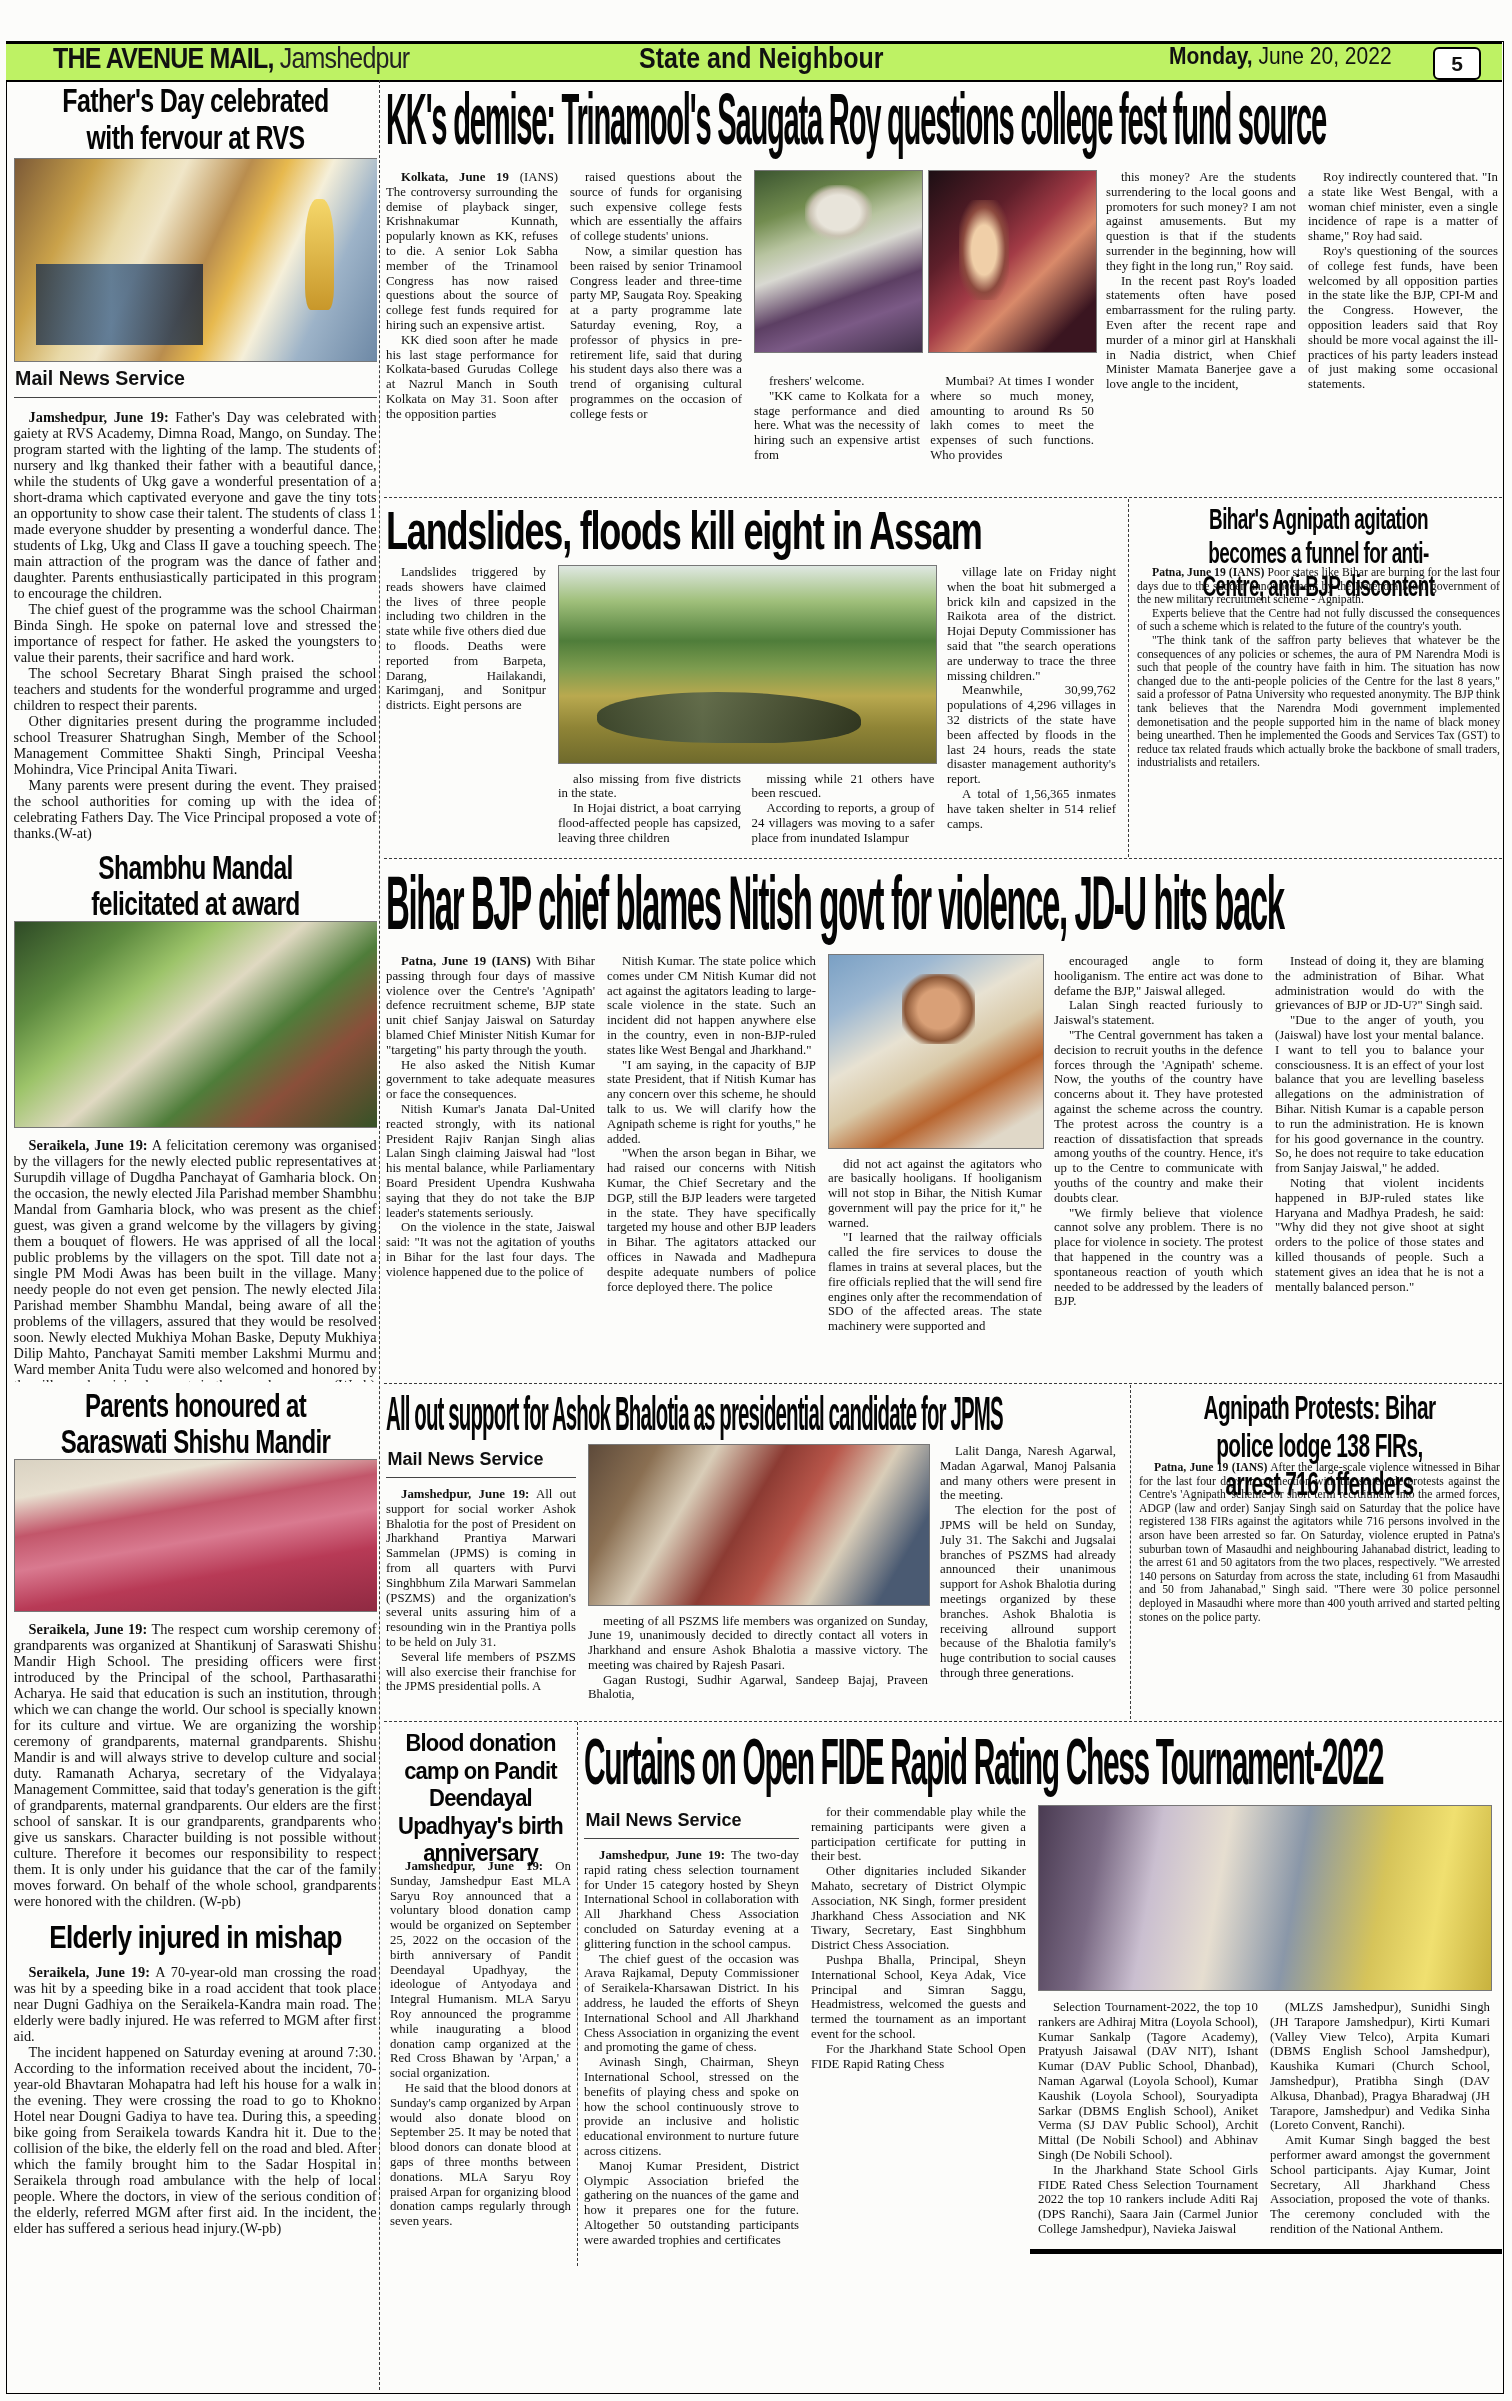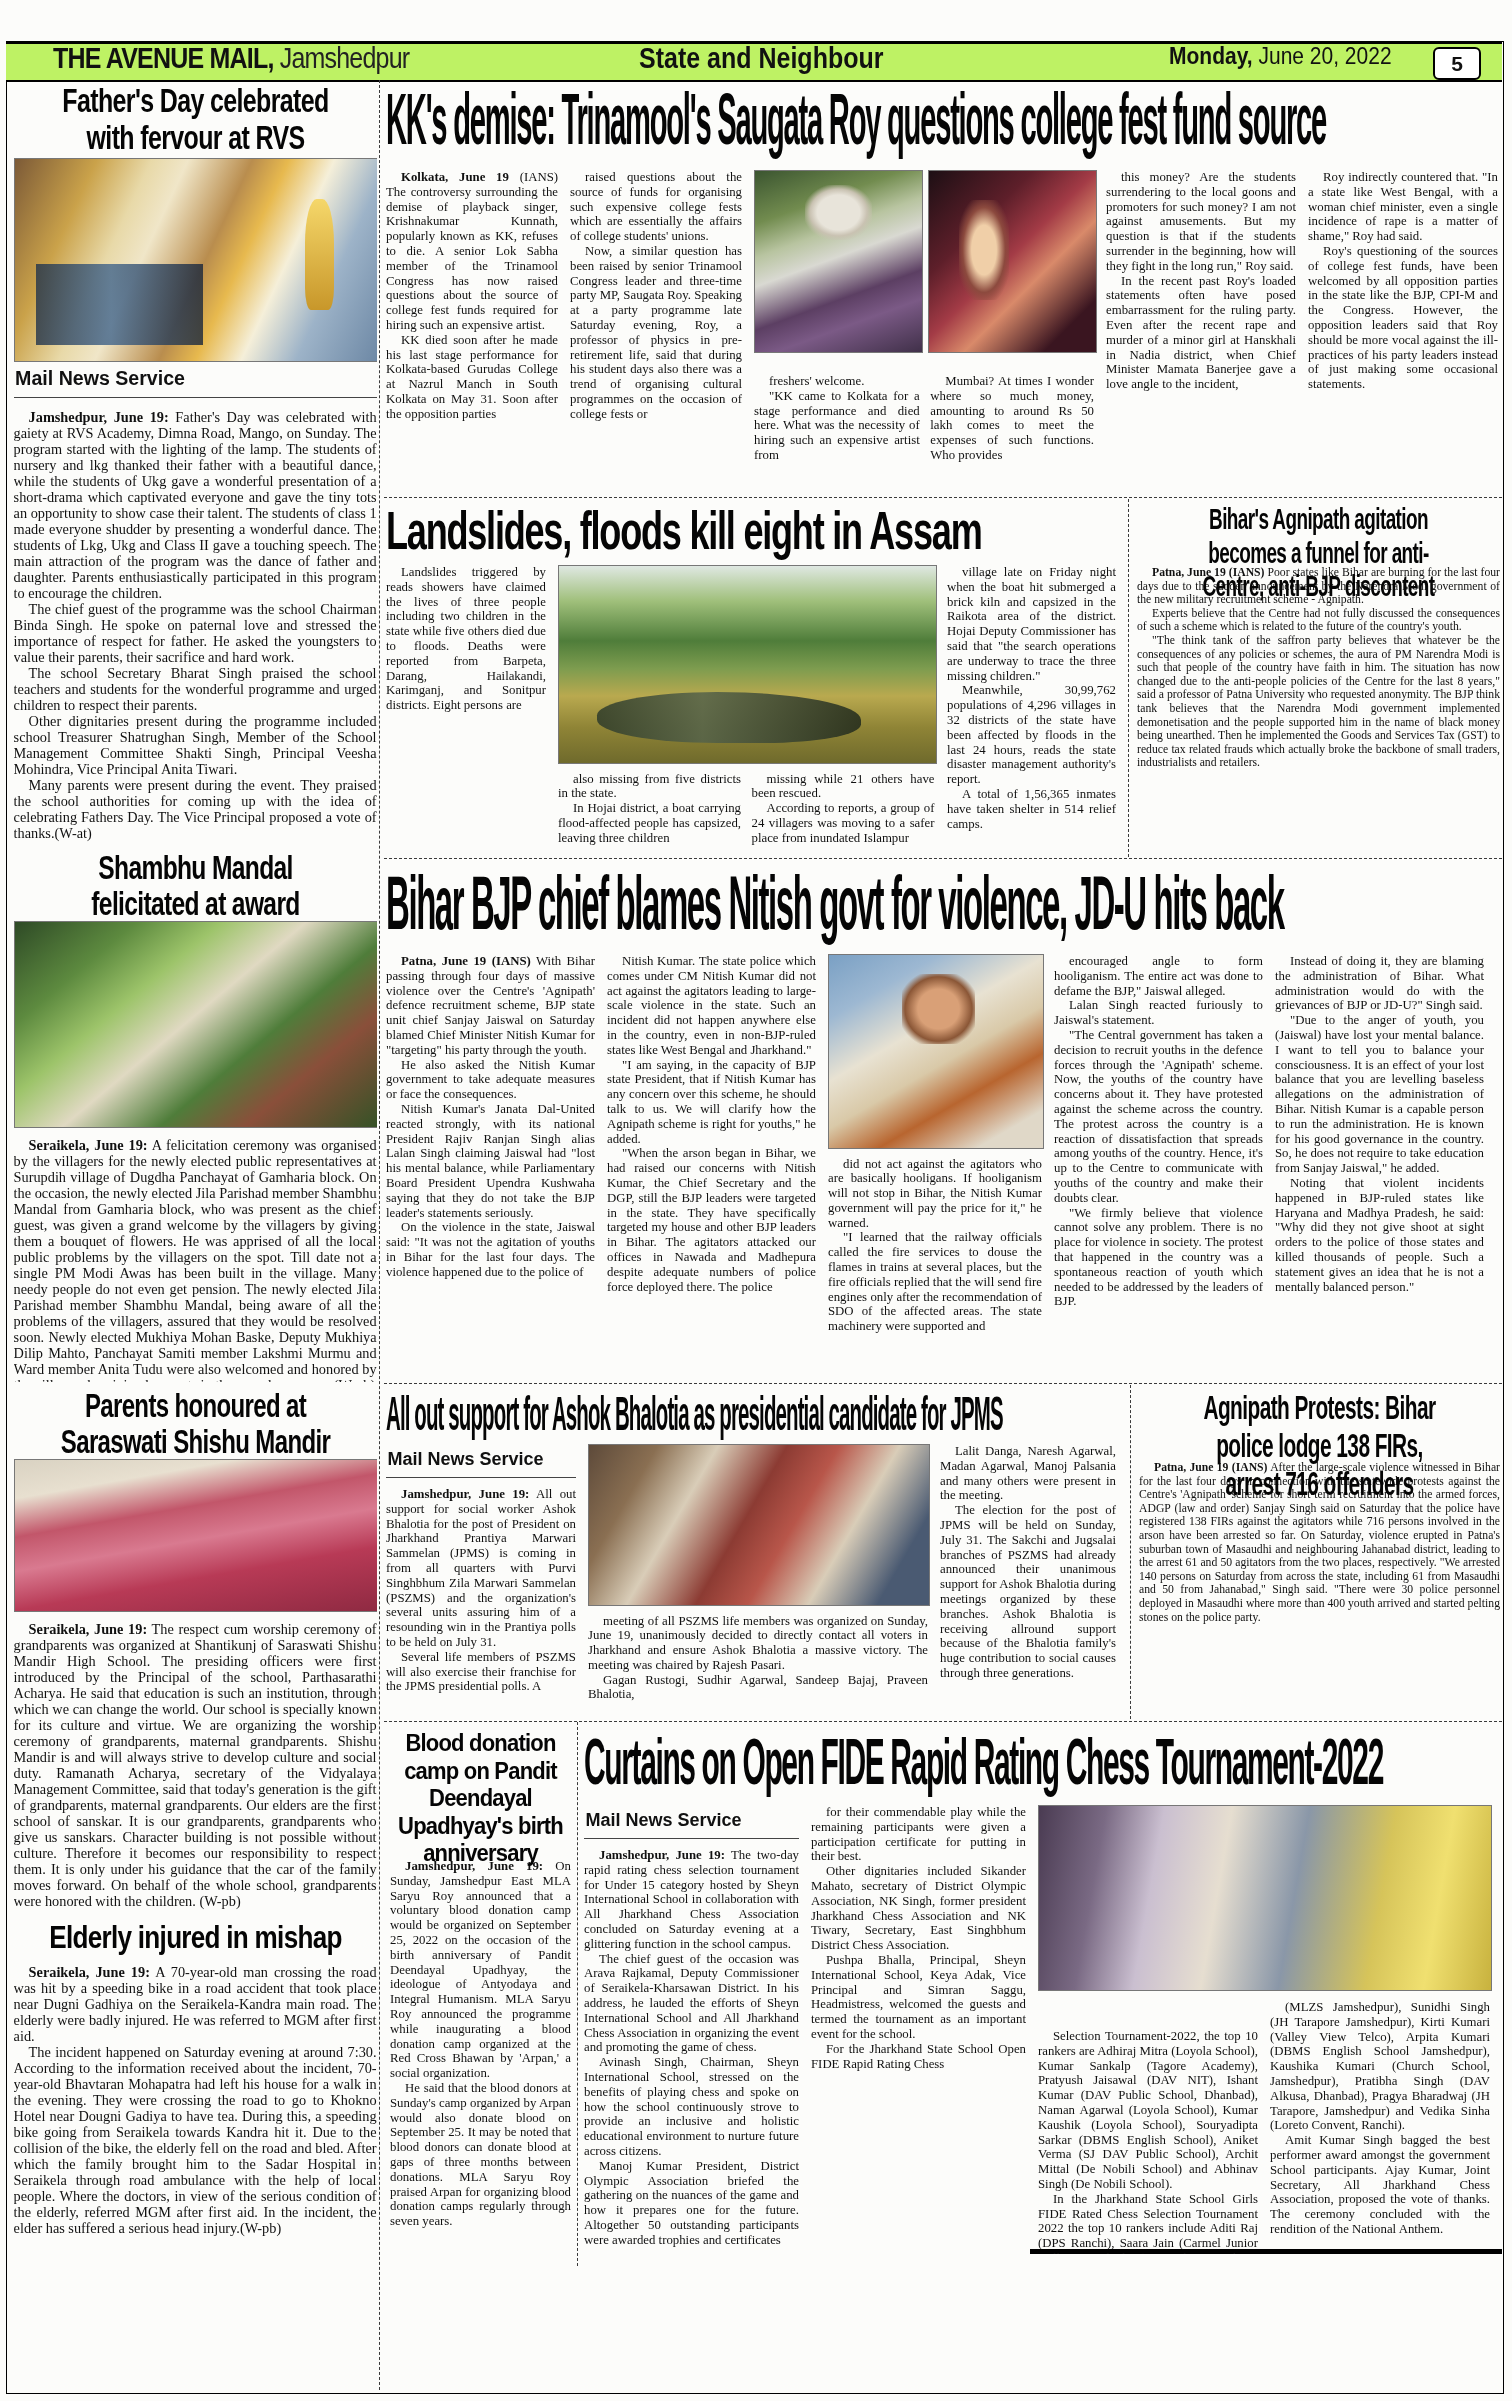--- a/index.html
+++ b/index.html
@@ -301,21 +301,21 @@
       </div>
       <div class="col b17" style="width:215px;">
           <p>for their commendable play while the remaining participants were given a participation certificate for putting in their best.</p>
           <p>Other dignitaries included Sikander Mahato, secretary of District Olympic Association, NK Singh, former president Jharkhand Chess Association and NK Tiwary, Secretary, East Singhbhum District Chess Association.</p>
           <p>Pushpa Bhalla, Principal, Sheyn International School, Keya Adak, Vice Principal and Simran Saggu, Headmistress, welcomed the guests and termed the tournament as an important event for the school.</p>
           <p>For the Jharkhand State School Open FIDE Rapid Rating Chess</p>
         </div>
       <div style="width:452px;flex:none;">
         <div class="photo ph-chess" style="height:184px;"></div>
         <div class="cols" style="margin-top:9px;gap:12px;">
-          <div class="col b17" style="width:220px;margin-top:29px;">
+          <div class="col b17" style="width:220px;">
               <p>Selection Tournament-2022, the top 10 rankers are Adhiraj Mitra (Loyola School), Kumar Sankalp (Tagore Academy), Pratyush Jaisawal (DAV NIT), Ishant Kumar (DAV Public School, Dhanbad), Naman Agarwal (Loyola School), Kumar Kaushik (Loyola School), Souryadipta Sarkar (DBMS English School), Aniket Verma (SJ DAV Public School), Archit Mittal (De Nobili School) and Abhinav Singh (De Nobili School).</p>
               <p>In the Jharkhand State School Girls FIDE Rated Chess Selection Tournament 2022 the top 10 rankers include Aditi Raj (DPS Ranchi), Saara Jain (Carmel Junior College Jamshedpur), Navieka Jaiswal</p>
             </div>
           <div class="col b17" style="width:220px;">
               <p>(MLZS Jamshedpur), Sunidhi Singh (JH Tarapore Jamshedpur), Kirti Kumari (Valley View Telco), Arpita Kumari (DBMS English School Jamshedpur), Kaushika Kumari (Church School, Jamshedpur), Pratibha Singh (DAV Alkusa, Dhanbad), Pragya Bharadwaj (JH Tarapore, Jamshedpur) and Vedika Sinha (Loreto Convent, Ranchi).</p>
               <p>Amit Kumar Singh bagged the best performer award amongst the government School participants. Ajay Kumar, Joint Secretary, All Jharkhand Chess Association, proposed the vote of thanks. The ceremony concluded with the rendition of the National Anthem.</p>
             </div>
         </div>
       </div>
     </div>

